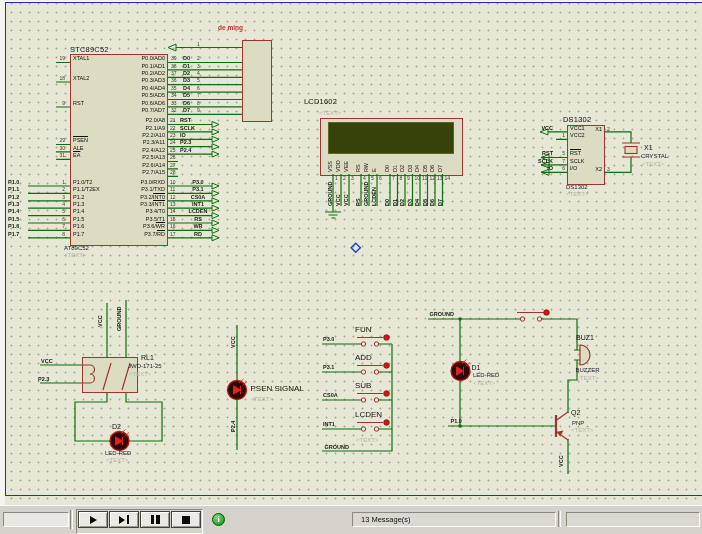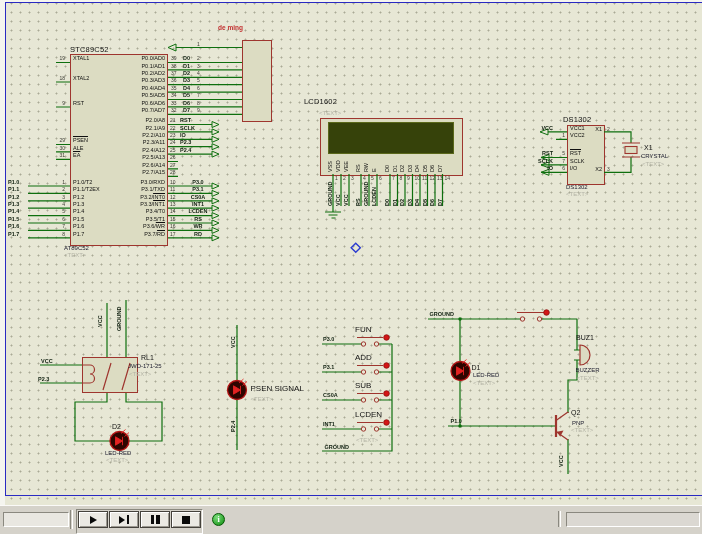--- a/index.html
+++ b/index.html
@@ -595,16 +595,19 @@
         </button>
       <button class="sbtn" title="pause">
           <span class="ibar w"></span>
           <span class="ibar w"></span>
         </button>
       <button class="sbtn" title="stop">
           <span class="sq"></span>
         </button>
     </div>
     <div class="info">i</div>
+    <div class="sb-panel sb-msg">
+      <span class="msg">13 Message(s)</span>
+    </div>
     <div class="sb-sep s2"></div>
     <div class="sb-panel sb-right"></div>
   </div>
 </div>
 
 </body></html>

